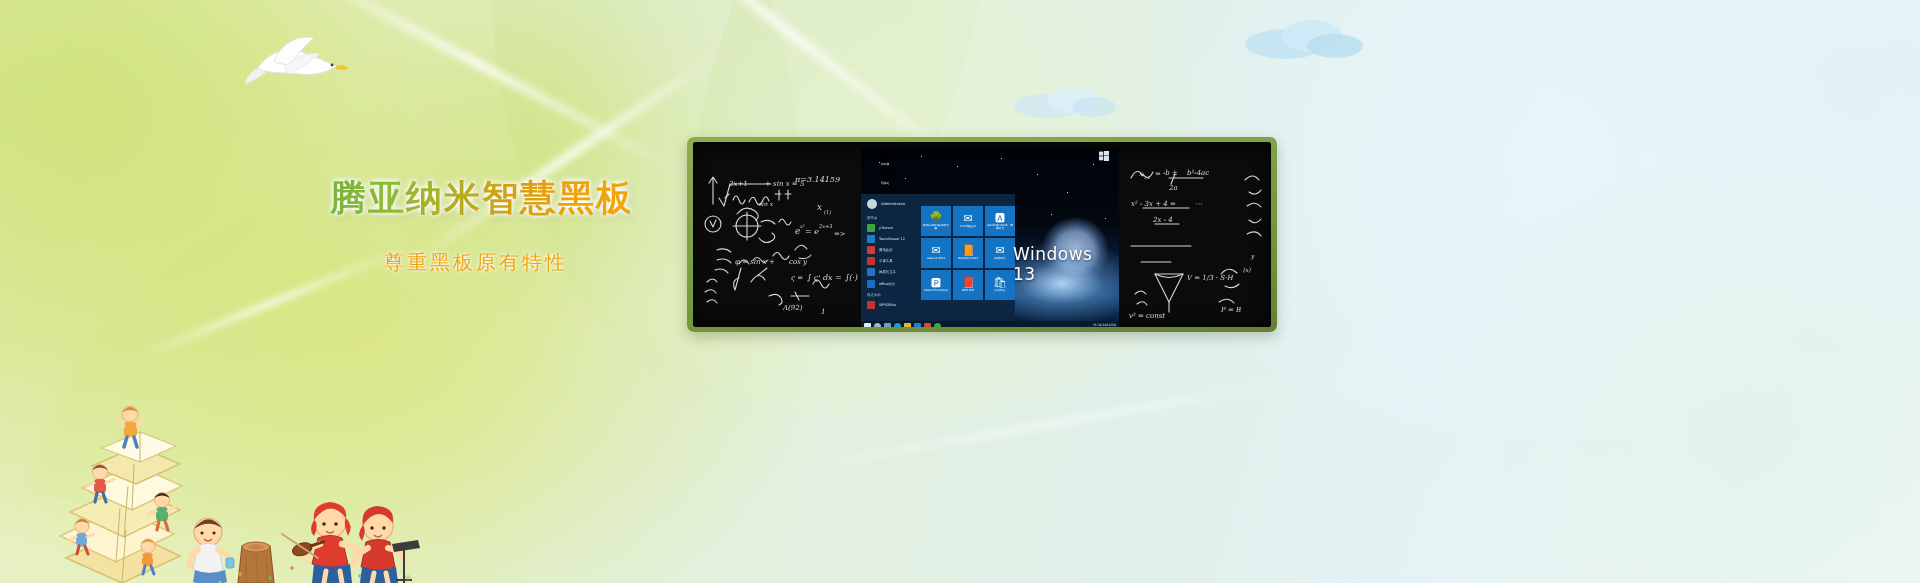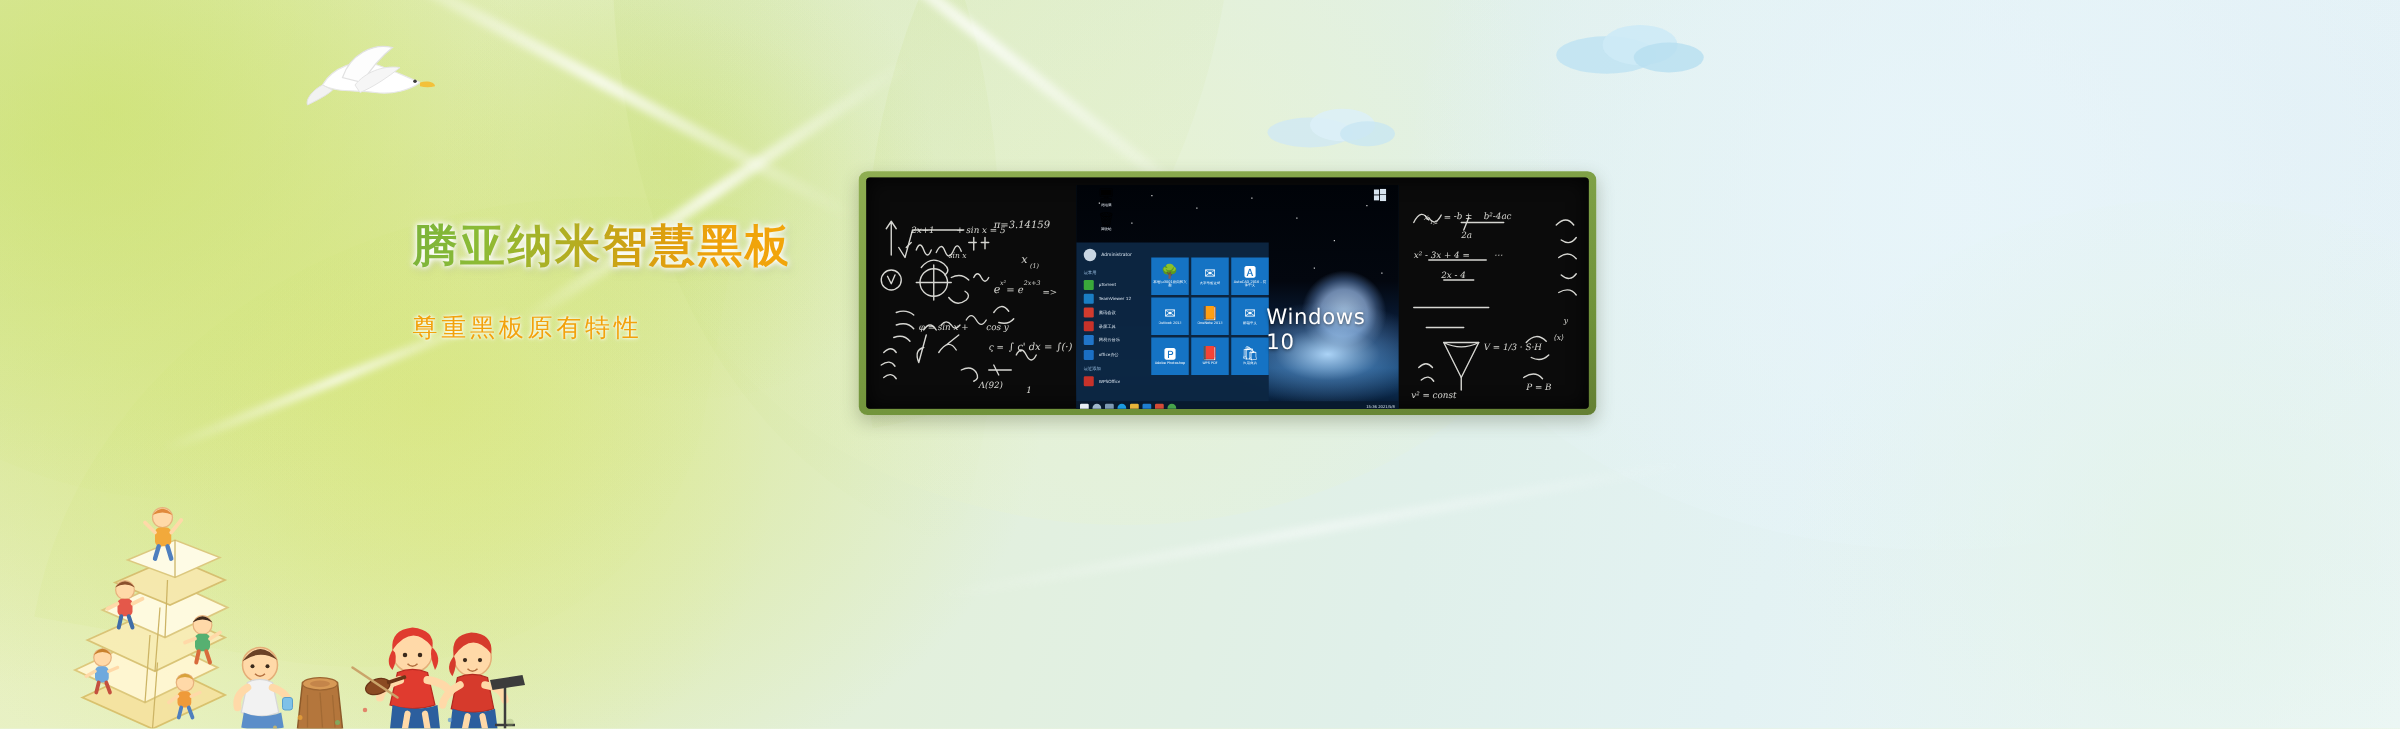--- a/index.html
+++ b/index.html
@@ -61,21 +61,21 @@
   
   #textblock { position:absolute; left:330px; top:178px; width:300px; }
   #main-title {
     font-size:36px; font-weight:bold; letter-spacing:2px; line-height:1.12;
     background:linear-gradient(100deg,#7bb33a 0%,#8bbb36 18%,#b3ae22 42%,#d79f10 62%,#eea20c 80%,#f2a50a 100%);
     -webkit-background-clip:text; background-clip:text; color:transparent;
     -webkit-text-fill-color:transparent;
     filter:drop-shadow(0 0 2px #ffffff) drop-shadow(0 0 3px #ffffff) drop-shadow(1px 2px 2px rgba(120,130,70,.25));
     white-space:nowrap;
   }
-  #subtitles { margin-top:24px; text-align:left; padding-right:8px; }
+  #subtitles { margin-top:24px; text-align:center; padding-right:8px; }
   .subtitle {
     font-size:20px; color:#f2a20c; letter-spacing:3px; line-height:2.05;
     text-shadow:0 0 2px #fff,0 0 4px #fff; white-space:nowrap;
   }
 
   
   #board-wrap { position:absolute; left:687px; top:137px; }
   #board-frame {
     width:590px; height:195px; border-radius:7px;
     background:linear-gradient(170deg,#8fae52 0%,#7d9f45 40%,#6f9139 75%,#647f33 100%);
@@ -349,21 +349,21 @@
             <div class="tile">
               <span class="tglyph">📕</span>
               <span class="tlabel">WPS PDF</span>
             </div>
             <div class="tile">
               <span class="tglyph">🛍</span>
               <span class="tlabel">应用商店</span>
             </div>
           </div>
 
-          <div id="win10-text">Windows 10</div>
+          <div id="win10-text">Windows 13</div>
 
           <div id="taskbar">
             <div class="tb-icon" style="background:#e8eef5"></div>
             <div class="tb-icon" style="background:#9fb8cc;border-radius:50%"></div>
             <div class="tb-icon" style="background:#7d9ab3"></div>
             <div class="tb-icon" style="background:#1c9be0;border-radius:50%"></div>
             <div class="tb-icon" style="background:#e8b43a"></div>
             <div class="tb-icon" style="background:#1f7fd0"></div>
             <div class="tb-icon" style="background:#d34b36"></div>
             <div class="tb-icon" style="background:#47a34b;border-radius:50%"></div>

